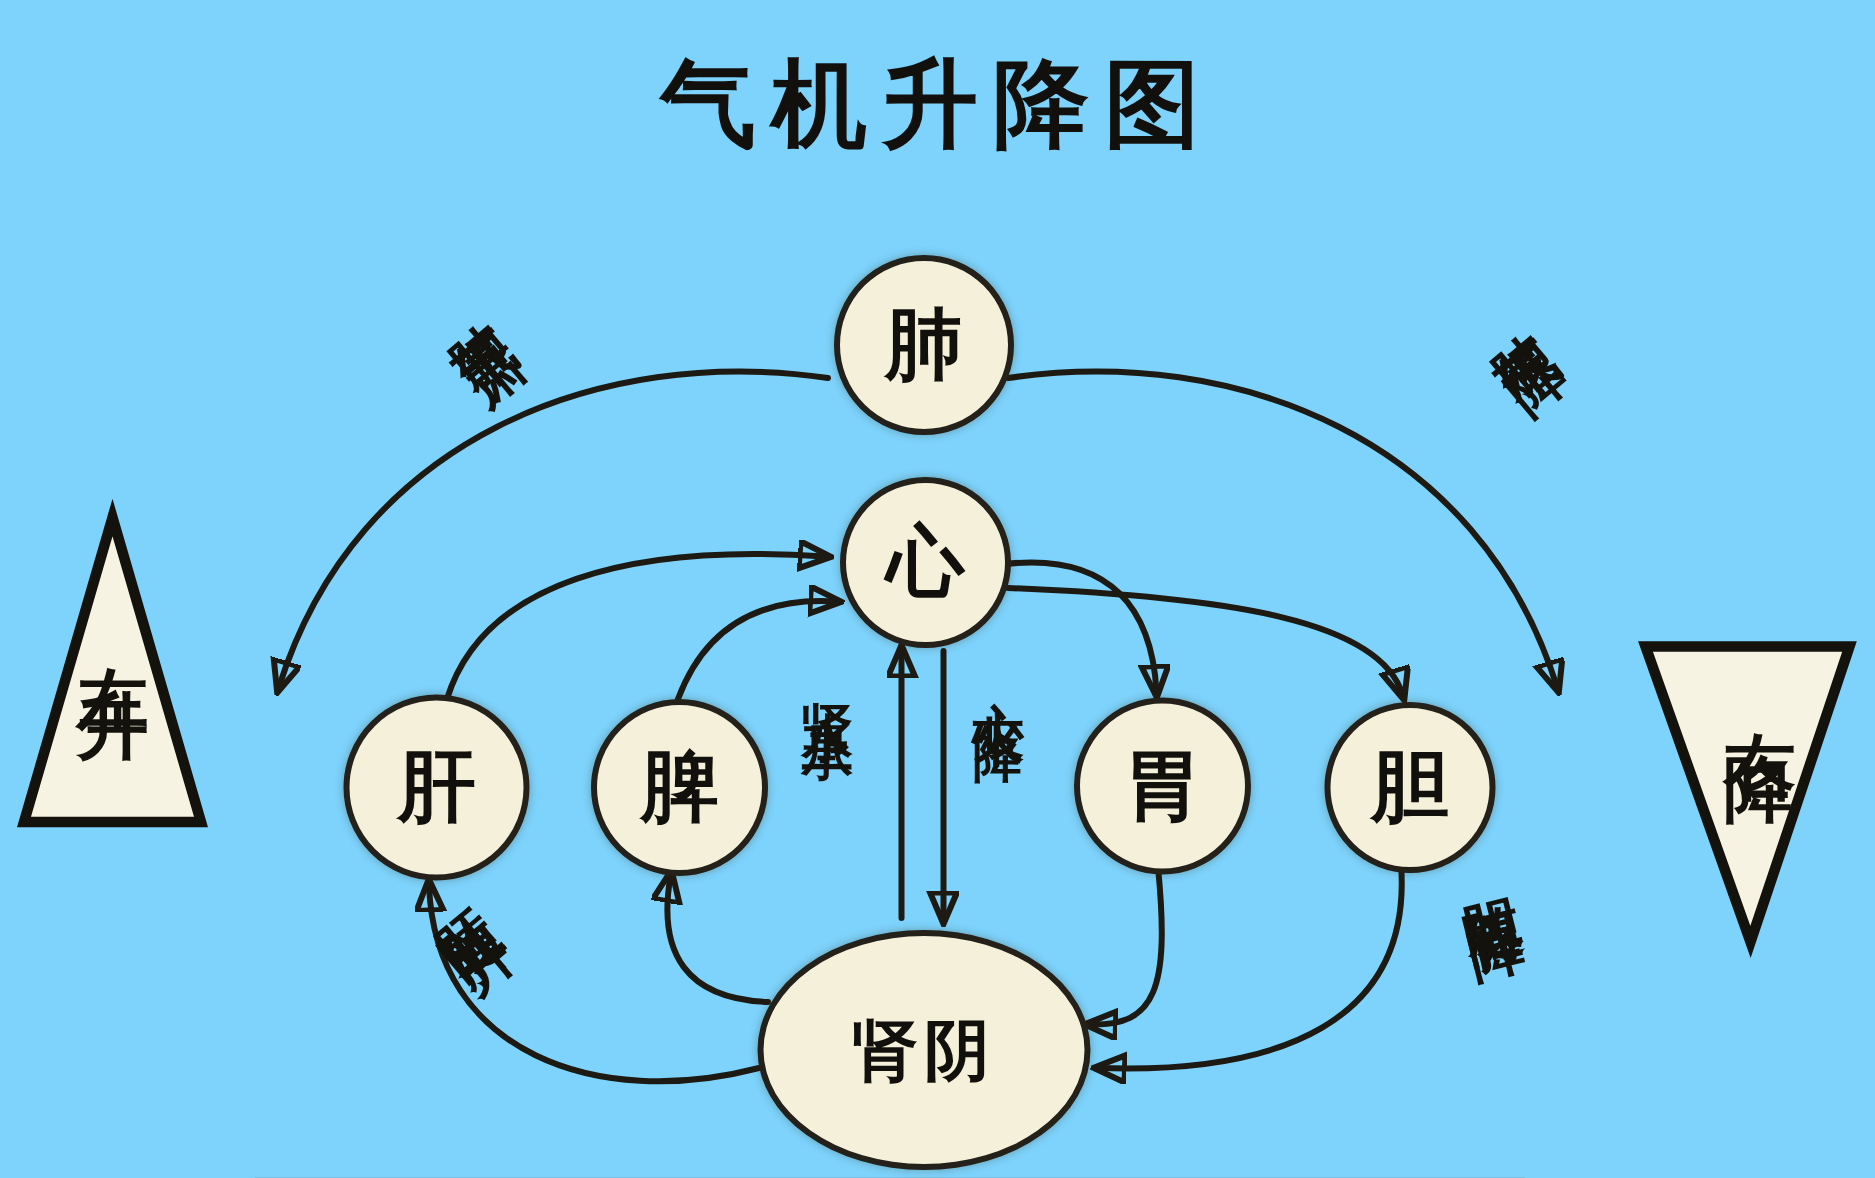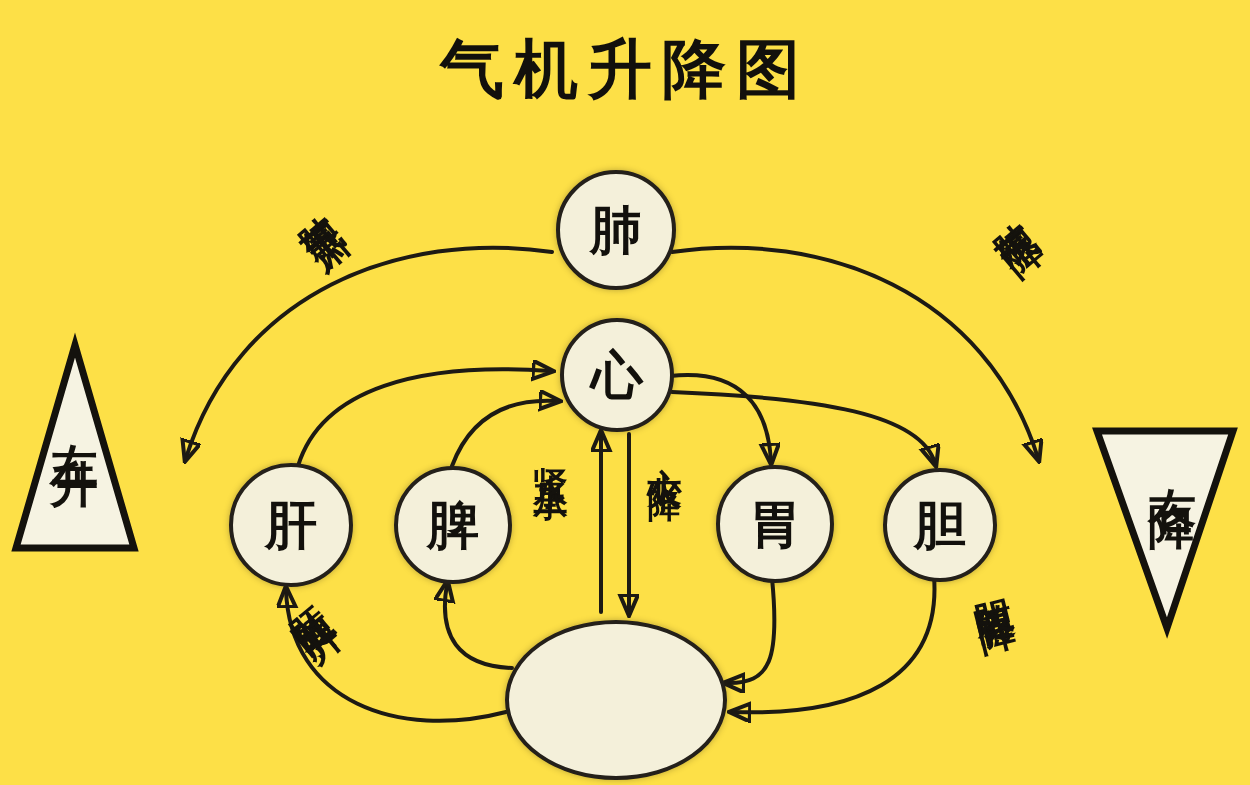--- a/index.html
+++ b/index.html
@@ -2,21 +2,21 @@
 <html><head>
 <meta charset="utf-8">
 <style>
   html, body { margin: 0; padding: 0; }
   body { background: #777; font-family: "Liberation Sans", sans-serif; }
 
   .stage {
     position: relative;
     width: 1250px;
     height: 785px;
-    background: #fde047;
+    background: #7dd3fc;
     overflow: hidden;
     color: #161410;
   }
 
   .title {
     position: absolute;
     top: 26px;
     left: 0;
     width: 100%;
     text-align: center;
@@ -124,20 +124,21 @@
   <div class="node" style="left:716px; top:465px; width:110px; height:110px;">
     <span class="glyph">胃</span>
   </div>
 
   <div class="node" style="left:883px; top:468px; width:106px; height:106px;">
     <span class="glyph">胆</span>
   </div>
 
   <div class="node kidney" style="left:505px; top:620px; width:214px; height:152px;">
     <div class="glyph">
+      <div>肾阴</div>
     </div>
   </div>
 
   <div class="vlabel arc-label" style="left:268px; top:198px; transform:rotate(-40deg);">肺气下肃</div>
 
   <div class="vlabel arc-label" style="left:963px; top:205px; transform:rotate(-40deg);">肺气下降</div>
 
   <div class="vlabel arc-label" style="left:260px; top:590px; transform:rotate(-40deg);">肝随脾升</div>
 
   <div class="vlabel arc-label" style="left:958px; top:572px; transform:rotate(-14deg);">胆随胃降</div>

